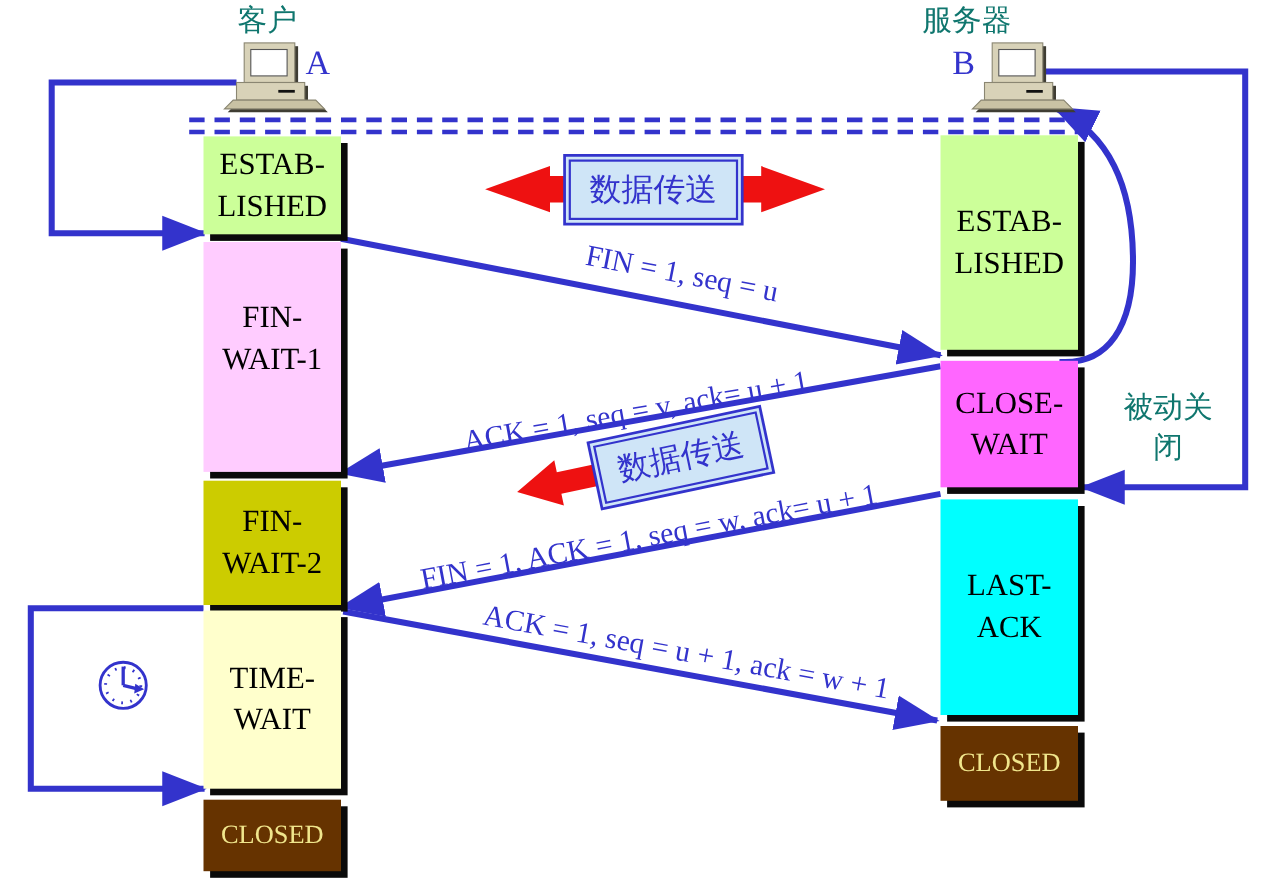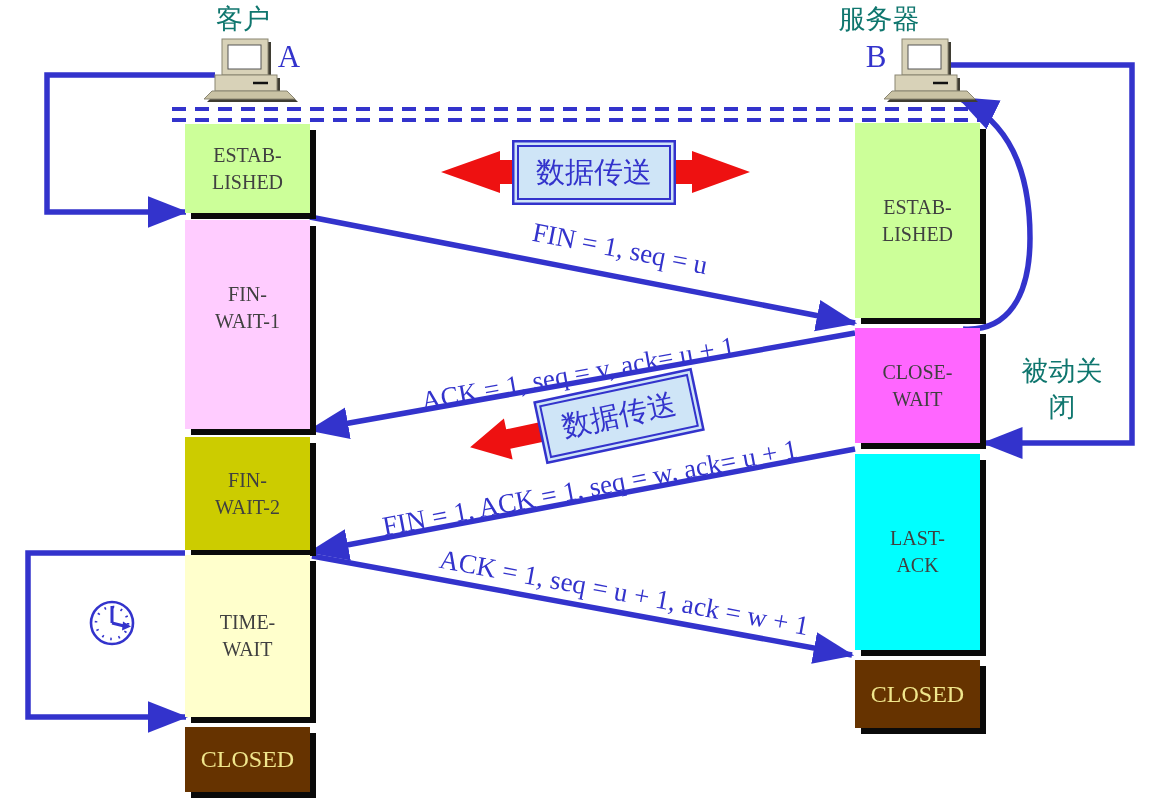--- a/index.html
+++ b/index.html
@@ -2,21 +2,21 @@
 <html><head>
 <meta charset="utf-8">
 <style>
   html,body{margin:0;padding:0;background:#fff;}
   .stage{position:relative;width:1156px;height:805px;background:#fff;overflow:hidden;
          font-family:"Liberation Serif", serif;}
   .stage svg.underlay{position:absolute;left:0;top:0;z-index:1;}
 
   
   .state{position:absolute;z-index:3;display:flex;align-items:center;justify-content:center;
-         text-align:center;color:#404040;font-size:20px;line-height:1.35;white-space:pre-line;
+         text-align:center;color:#000000;font-size:28px;line-height:1.35;white-space:pre-line;
          box-shadow:6px 6px 0 #0a0a0a;font-family:"Liberation Serif",serif;}
   .col-l{left:185px;width:125px;}
   .col-r{left:855px;width:125px;}
 
   
   .cn{position:absolute;z-index:4;color:#0f766e;font-size:27px;line-height:1.32;
       font-family:Liberation Mono, monospace;white-space:pre-line;text-align:center;
       transform:translate(-50%,-50%);}
   .host{position:absolute;z-index:4;color:#3333cc;font-size:31px;
         font-family:"Liberation Serif",serif;transform:translate(-50%,-50%);}

